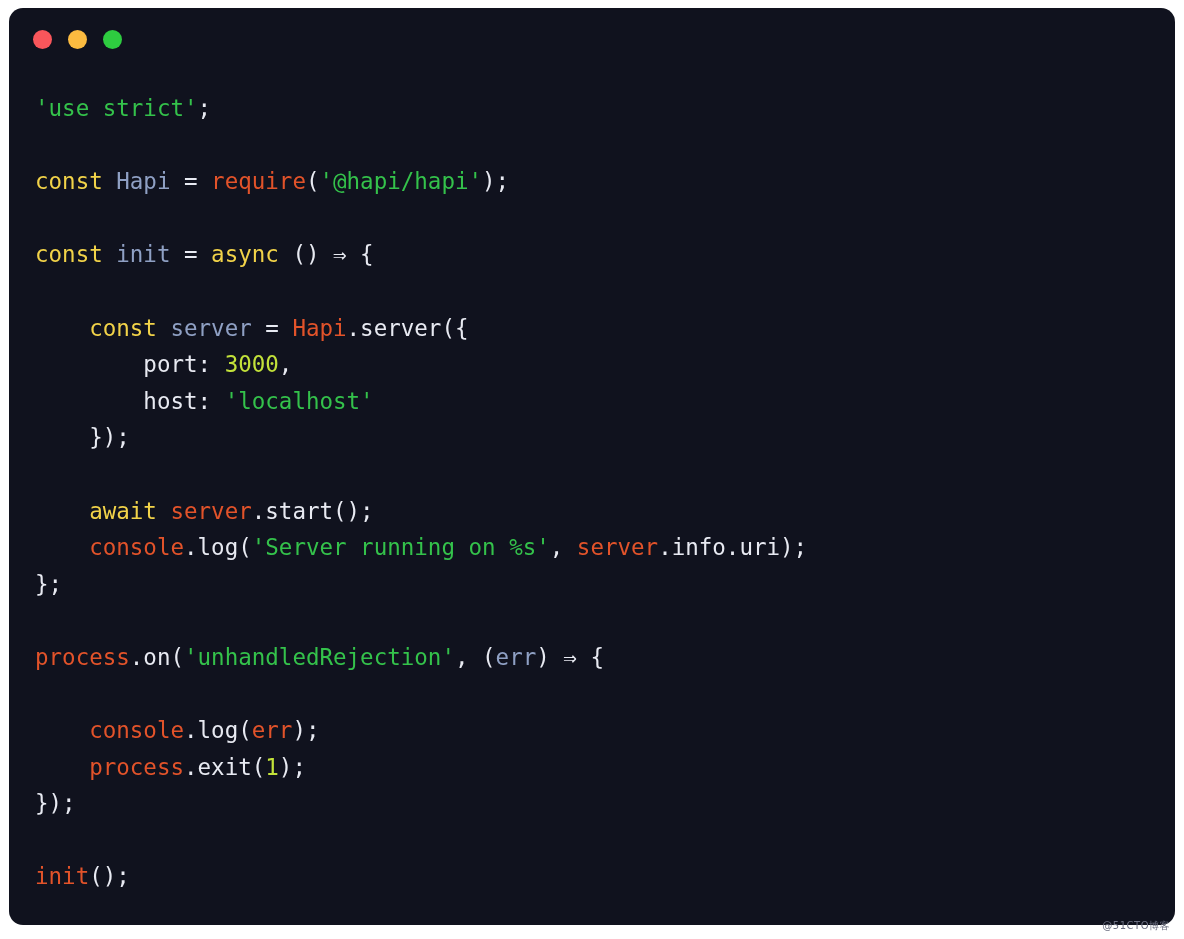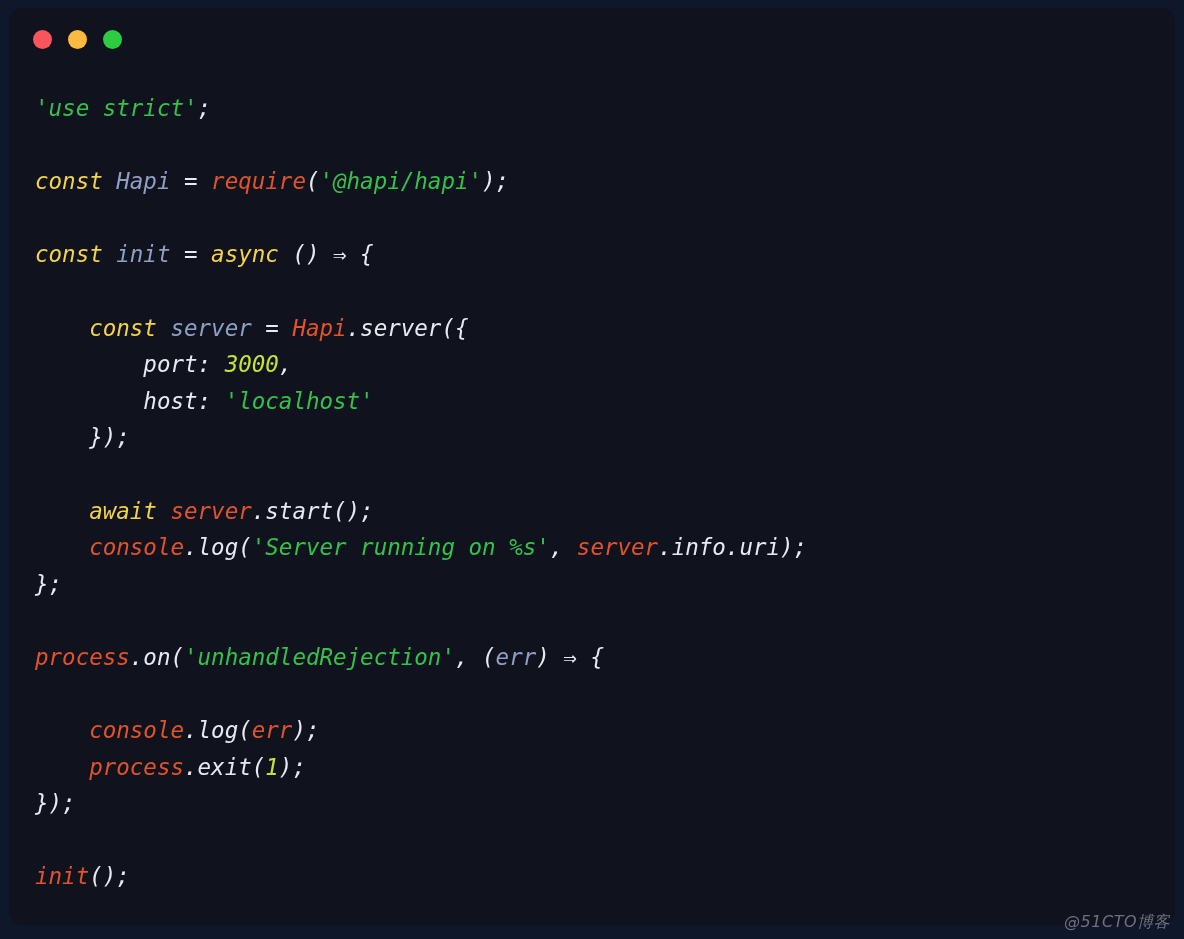--- a/index.html
+++ b/index.html
@@ -83,30 +83,30 @@
   .tok-ref     { color: #E2532A; }  
   .tok-str     { color: #34C24B; }  
   .tok-num     { color: #C3E23A; }  
   .tok-plain   { color: #E8EAF2; }  
 
   #watermark {
     position: absolute;
     right: 14px;
     bottom: 6px;
     font-family: "DejaVu Sans", sans-serif;
-    font-size: 16px;
+    font-size: 10px;
     color: #6D7082;
     letter-spacing: 0.5px;
     user-select: none;
   }
 </style>
 </head>
 <body style="background: rgb(245, 233, 78);">
 
-<div id="frame" style="background: #0f172a; font-style: italic;">
+<div id="frame" style="background: #ffffff;">
 
   <div id="window" style="background: rgb(16, 18, 30);">
 
     <div id="titlebar">
       <span class="dot dot-close" style="background: rgb(249, 86, 91);"></span>
       <span class="dot dot-minimize" style="background: rgb(252, 187, 64);"></span>
       <span class="dot dot-maximize" style="background: rgb(46, 204, 64);"></span>
     </div>
 
     <pre id="code"><span><span class="tok-str" style="color: rgb(52, 194, 75);">'use strict'</span><span class="tok-plain" style="color: rgb(232, 234, 242);">;</span></span>

